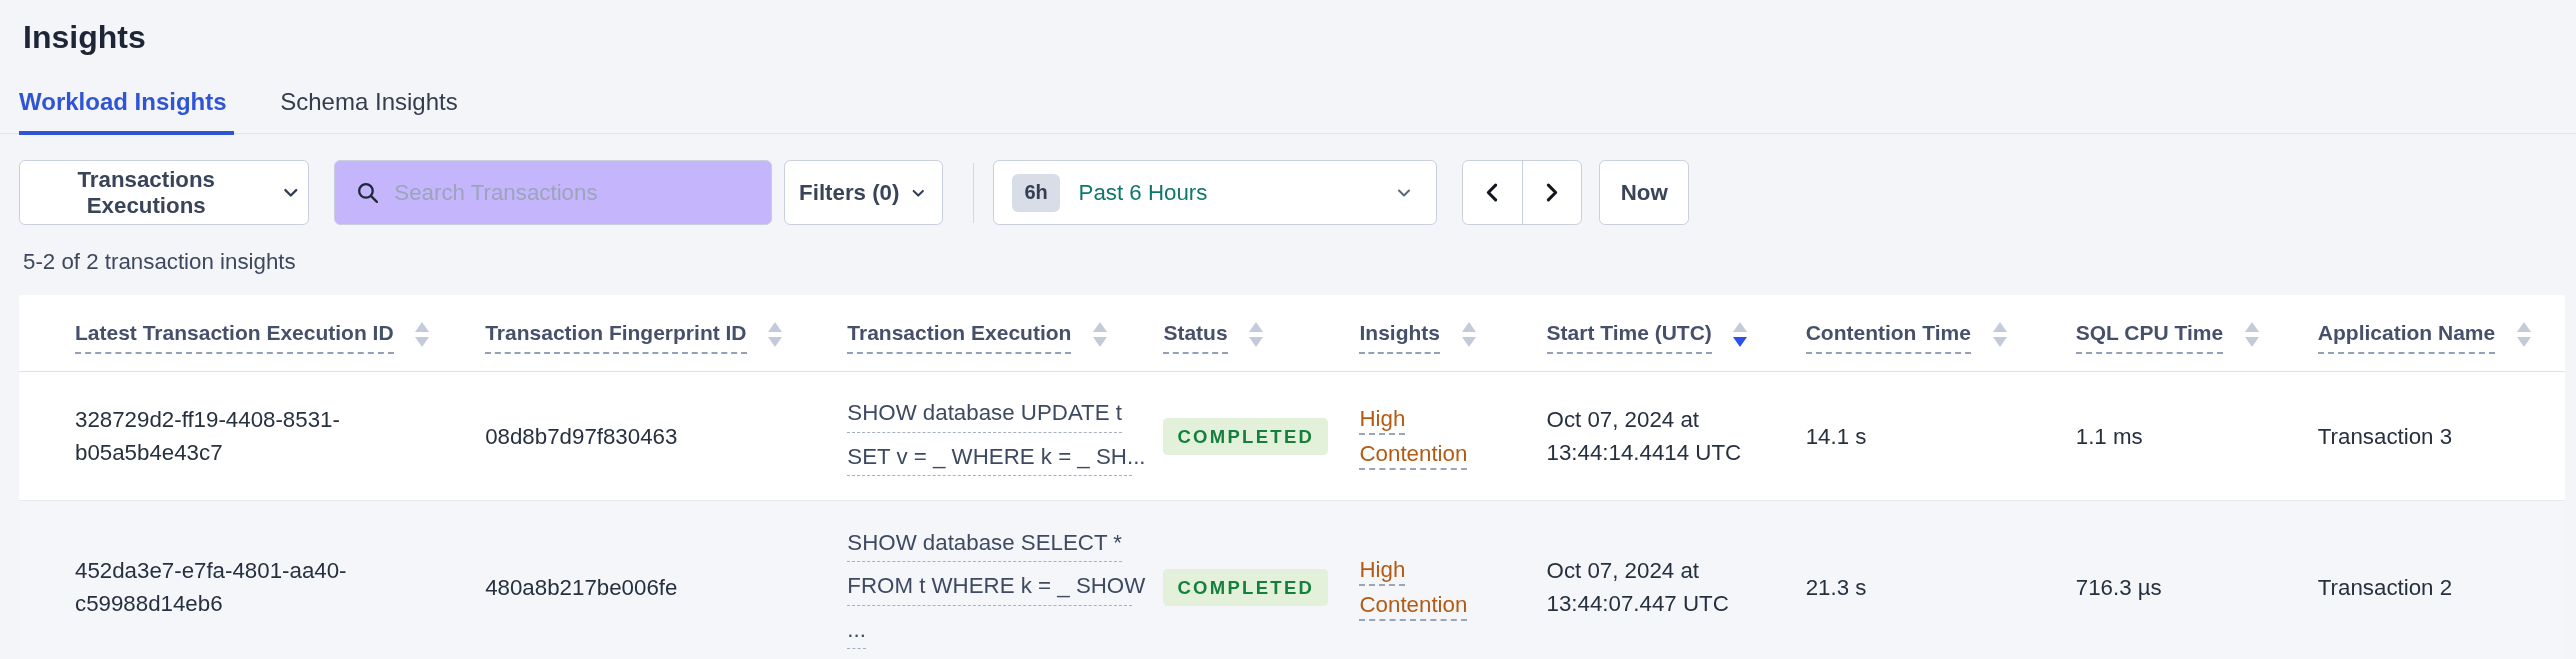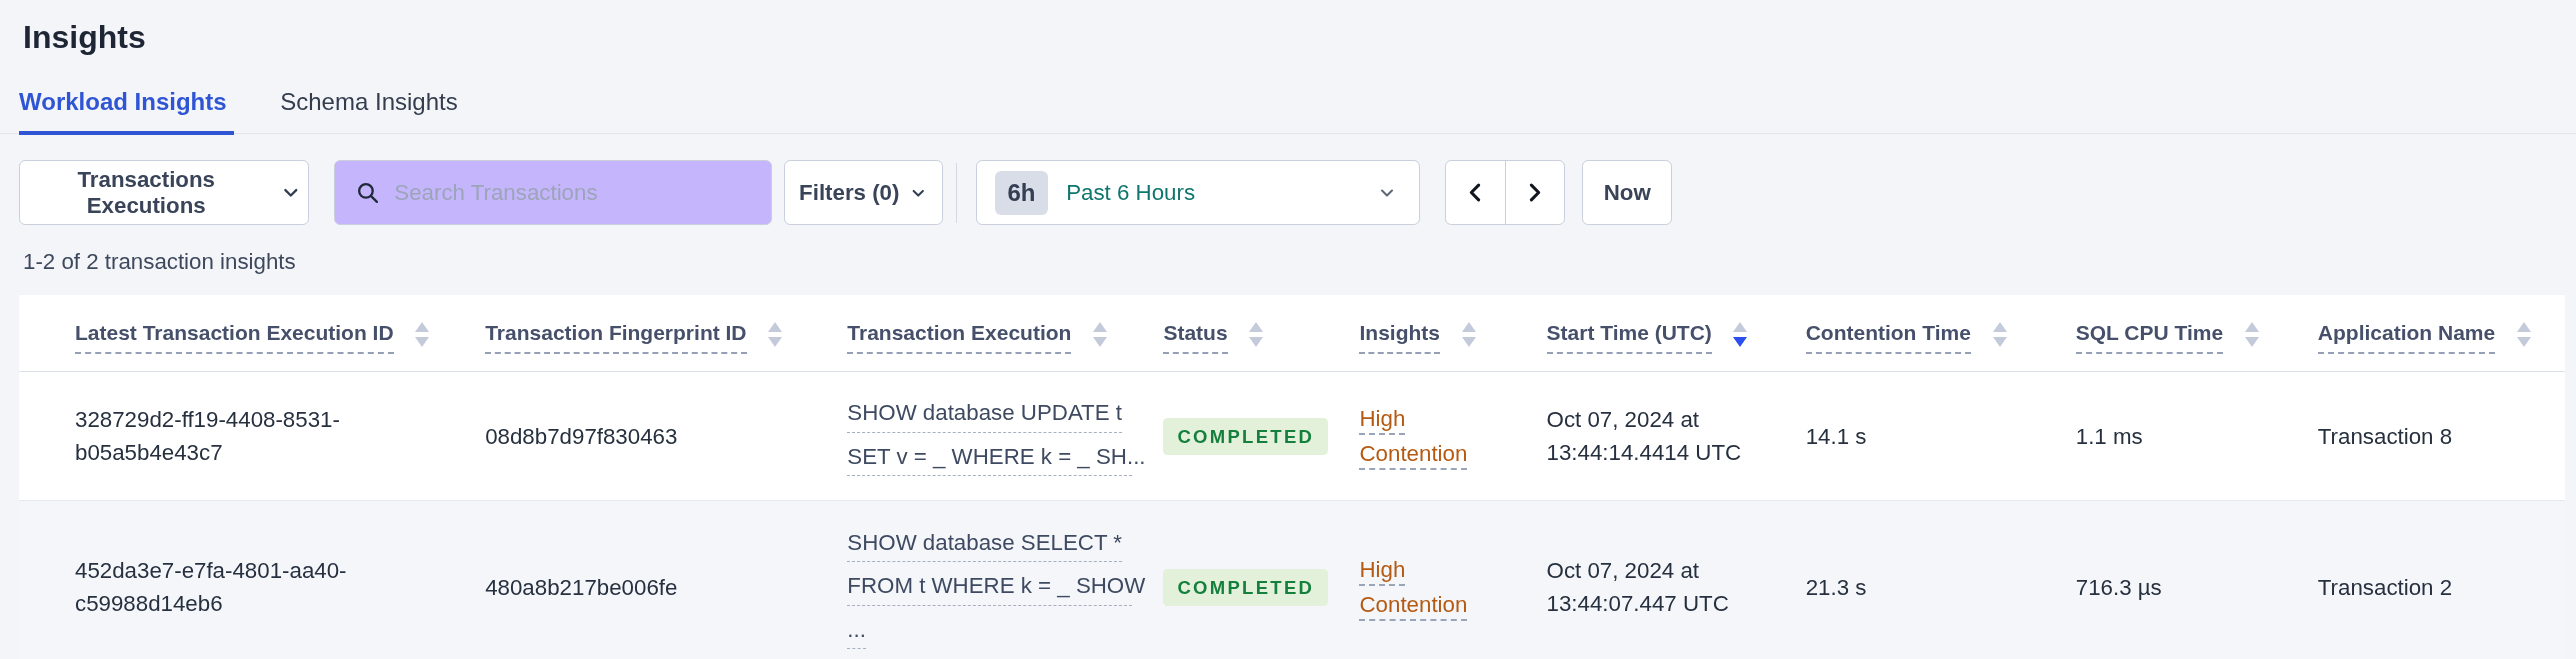--- a/index.html
+++ b/index.html
@@ -26,25 +26,25 @@
     display:flex; align-items:center; justify-content:center;
     font-size:22.3px; font-weight:700; color:#394459; cursor:pointer;
   }
   .type-select { width:290px; margin-right:25px; gap:14px; }
   .search-box { width:438px; margin-right:11.6px; height:65px; background:#c4b5fd;
     border:1.5px solid #c9cfdc; border-radius:6.2px; display:flex; align-items:center;
     padding:0 15.4px 0 20px; }
   .search-box input { border:none; outline:none; flex:1; margin-left:12.3px;
     font-size:22.3px; color:#26303f; font-family:inherit; background:transparent; }
   .search-box input::placeholder { color:#9ca5b8; }
-  .filters-btn { width:159px; margin-right:13px; gap:9.2px; }
+  .filters-btn { width:159px; margin-right:30px; gap:9.2px; }
   .vdivider { width:1.5px; height:60px; background:#d4d8e3; margin-right:18.5px; }
   .time-picker { width:444px; margin-right:25px; justify-content:flex-start;
     padding:0 21.6px 0 18.5px; }
-  .time-badge { background:#d8dde8; color:#343f54; font-size:24px; font-weight:700;
+  .time-badge { background:#d8dde8; color:#343f54; font-size:20px; font-weight:700;
     padding:7.7px 12.3px; border-radius:6.2px; margin-right:18.5px; }
   .time-label { flex:1; text-align:left; font-weight:400; color:#0f766e; }
   .nav-pair { display:flex; height:65px; background:#fff; border:1.5px solid #c9cfdc;
     border-radius:6.2px; margin-right:17.7px; overflow:hidden; }
   .nav-btn { width:59px; display:flex; align-items:center; justify-content:center; cursor:pointer; }
   .nav-btn + .nav-btn { border-left:1.5px solid #c9cfdc; }
   .now-btn { width:90px; }
   
   .summary { margin:23px 0 0 23px; font-size:22.3px; line-height:28px; color:#3d485c; }
   
@@ -145,21 +145,21 @@
         <svg width="25" height="25" viewBox="0 0 24 24" fill="none" stroke="#11161f" stroke-width="3" stroke-linecap="round" stroke-linejoin="round">
             <path d="M9 5l7 7-7 7"></path>
           </svg>
       </span>
     </div>
   </div>
 
   <button class="ctl-btn now-btn">Now</button>
 </div>
 
-<div class="summary">1-2 of 2 transaction insights</div>
+<div class="summary">5-2 of 2 transaction insights</div>
 
 <div class="panel">
   <table>
     <colgroup>
       <col style="width:466px">
         <col style="width:362px">
         <col style="width:316px">
       <col style="width:196px">
         <col style="width:187px">
         <col style="width:259px">
@@ -266,21 +266,21 @@
           <span class="status-badge">COMPLETED</span>
         </td>
         <td>
           <div class="insight-cell"><span class="insight-link">High Contention</span></div>
         </td>
         <td>
           <div class="time-cell">Oct 07, 2024 at 13:44:14.4414 UTC</div>
         </td>
         <td>14.1 s</td>
         <td>1.1 ms</td>
-        <td>Transaction 8</td>
+        <td>Transaction 3</td>
       </tr>
       <tr class="row-alt">
         <td>
           <div class="id-cell">452da3e7-e7fa-4801-aa40-c59988d14eb6</div>
         </td>
         <td>480a8b217be006fe</td>
         <td>
           <span class="stmt-line">SHOW database SELECT *</span>
           <span class="stmt-line">FROM t WHERE k = _ SHOW</span>
           <span class="stmt-line">...</span>

